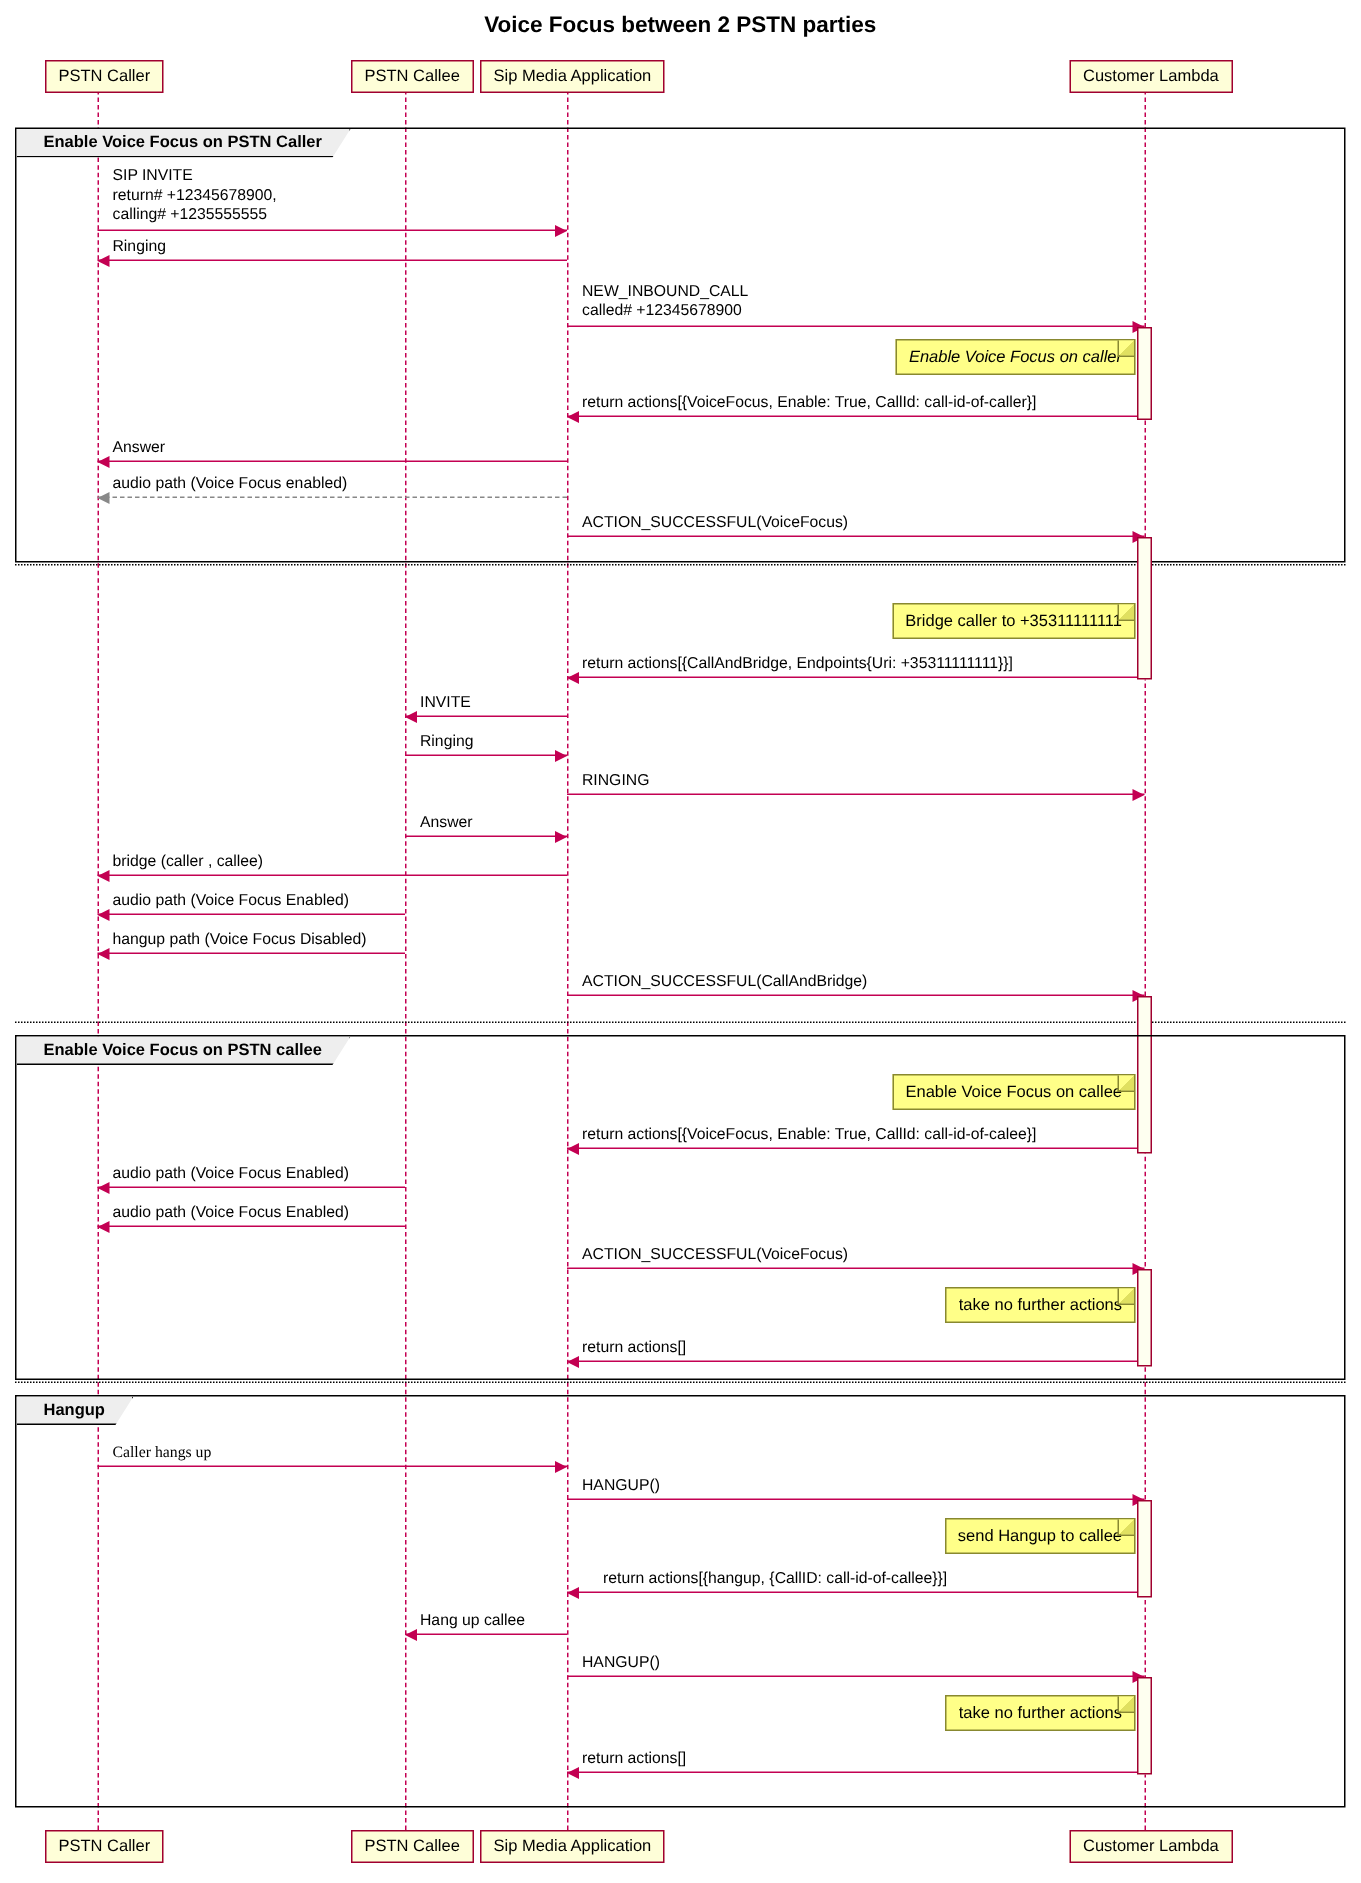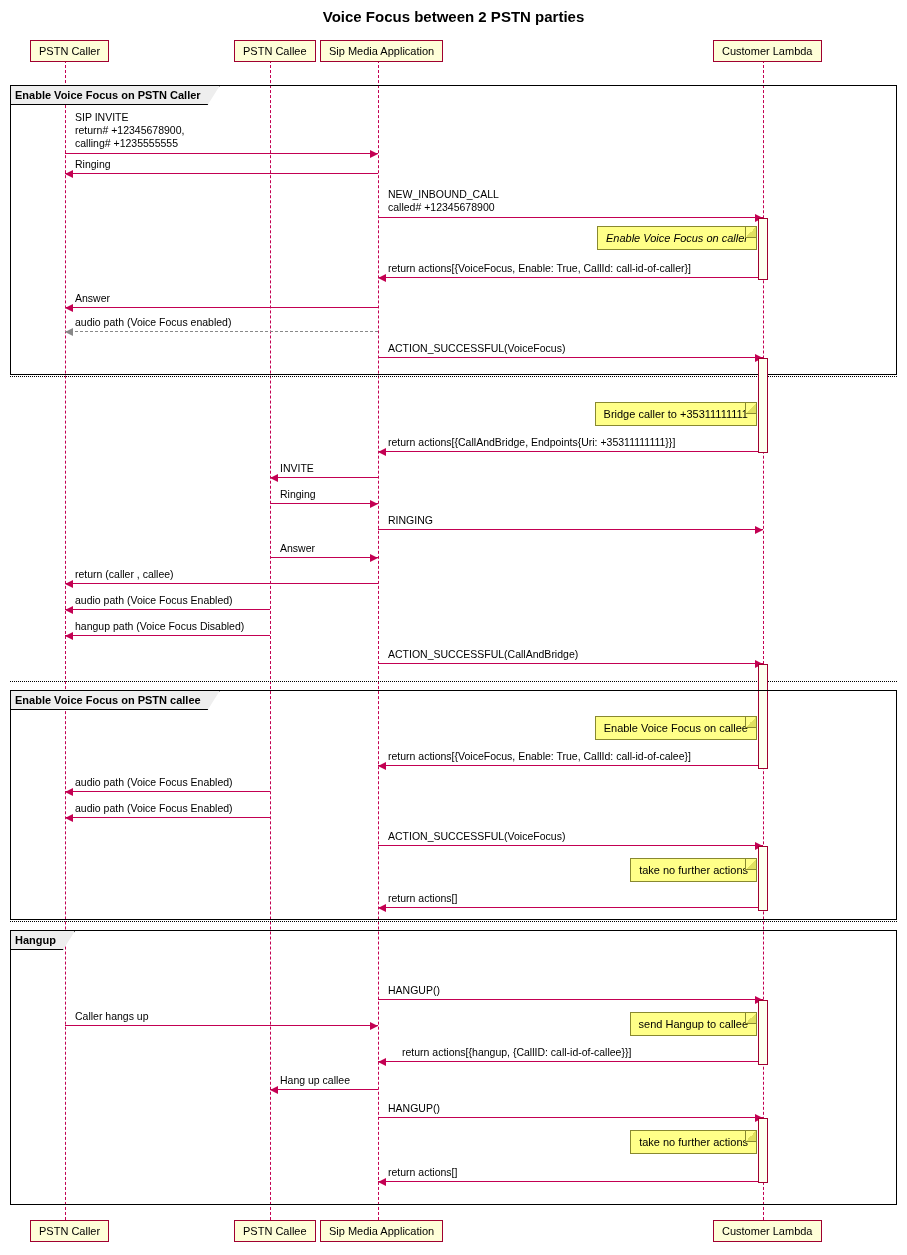--- a/index.html
+++ b/index.html
@@ -50,21 +50,21 @@
   }
   .group-label-wrap {
     position: absolute;
     top: 0; left: 0;
   }
   .group-label {
     display: inline-block;
     background: #eee;
     border-right: 1px solid #000;
     border-bottom: 1px solid #000;
-    padding: 3px 18px 3px 4px;
+    padding: 3px 18px 3px 18px;
     font-weight: bold;
     font-size: 11px;
     position: relative;
     clip-path: polygon(0 0, 100% 0, calc(100% - 12px) 100%, 0 100%);
     text-align: right;
   }
   .group-inner-rule {
     position: absolute;
     left: 0; right: 0;
     border-top: 1px dotted #000;
@@ -240,21 +240,21 @@
     <div class="arrowhead right"></div>
   </div>
 
   <div class="msg" style="top:544px; left:270px; width:108px;">
     <div class="label" style="left:10px;">Answer</div>
     <div class="line" style="left:0; right:0;"></div>
     <div class="arrowhead right"></div>
   </div>
 
   <div class="msg" style="top:570px; left:65px; width:313px;">
-    <div class="label" style="left:10px;">return (caller , callee)</div>
+    <div class="label" style="left:10px;">bridge (caller , callee)</div>
     <div class="line" style="left:0; right:0;"></div>
     <div class="arrowhead left"></div>
   </div>
 
   <div class="msg" style="top:596px; left:65px; width:205px;">
     <div class="label" style="left:10px;">audio path (Voice Focus Enabled)</div>
     <div class="line" style="left:0; right:0;"></div>
     <div class="arrowhead left"></div>
   </div>
 
@@ -308,21 +308,21 @@
   <div class="msg" style="top:894px; left:378px; width:380px;">
     <div class="label" style="left:10px;">return actions[]</div>
     <div class="line" style="left:0; right:0;"></div>
     <div class="arrowhead left"></div>
   </div>
 
   <div class="group" style="top:930px; height:275px;">
     <div class="group-label-wrap"><span class="group-label">Hangup</span></div>
   </div>
 
-  <div class="msg" style="top:1012px; left:65px; width:313px;">
+  <div class="msg" style="top:964px; left:65px; width:313px;font-family:Liberation Serif, serif;">
     <div class="label" style="left:10px;">Caller hangs up</div>
     <div class="line" style="left:0; right:0;"></div>
     <div class="arrowhead right"></div>
   </div>
 
   <div class="msg" style="top:986px; left:378px; width:385px;">
     <div class="label" style="left:10px;">HANGUP()</div>
     <div class="line" style="left:0; right:0;"></div>
     <div class="arrowhead right"></div>
   </div>

